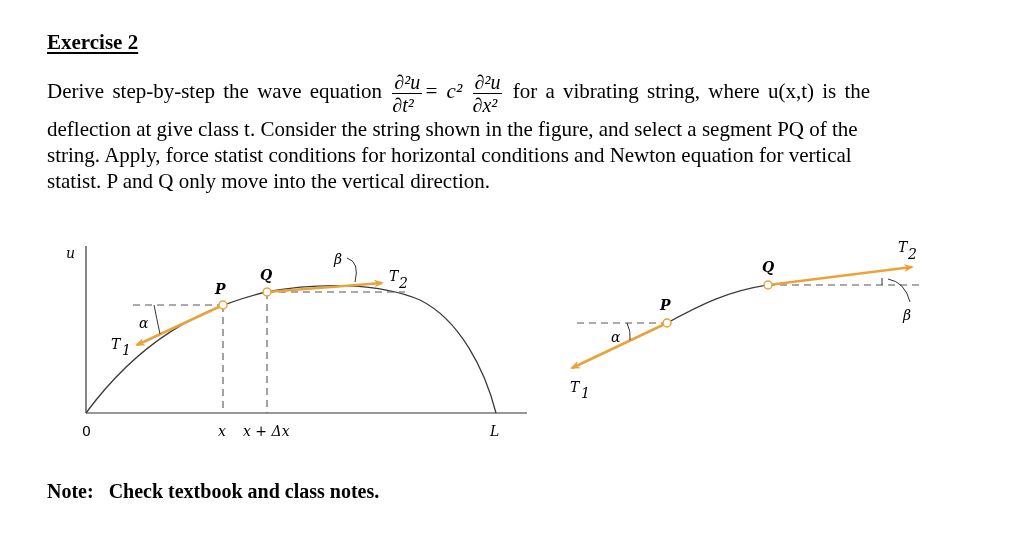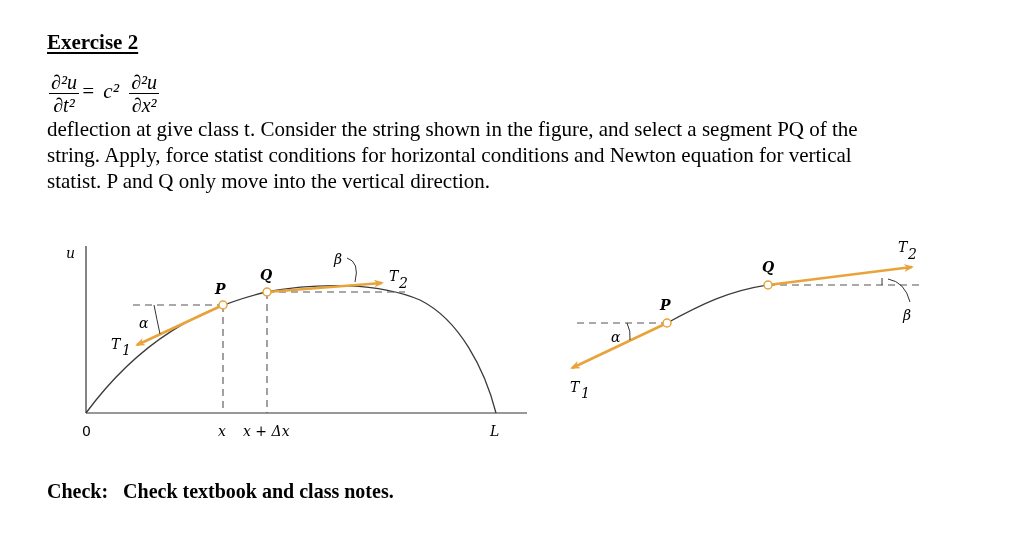--- a/index.html
+++ b/index.html
@@ -2,47 +2,49 @@
 <html><head>
 <meta charset="utf-8">
 <style>
   html, body { margin:0; padding:0; background:#ffffff; }
   body { width:1024px; height:546px; position:relative; overflow:hidden;
          font-family:"Liberation Serif", "DejaVu Serif", serif; color:#000; }
   .title { position:absolute; left:47px; top:30px; font-size:21px; font-weight:bold;
            text-decoration:underline; text-underline-offset:3px; }
   .line { position:absolute; left:47px; font-size:21px; white-space:nowrap; }
   .l1 { top:71px; word-spacing:3px; }
-  .frac { display:inline-block; vertical-align:middle; text-align:center; margin:0 2px; font-style:italic; }
+  .frac { display:inline-block; vertical-align:middle; text-align:left; margin:0 2px; font-style:italic; }
   .frac .num, .frac .den { display:block; line-height:22px; font-size:20px; }
   .frac .num { border-bottom:1.3px solid #000; padding:0 2px; }
   .eq { font-style:italic; }
   .l2 { top:117px; }
   .l3 { top:143px; }
   .l4 { top:169px; }
   .note { position:absolute; left:47px; top:480px; font-size:20px; font-weight:bold; }
   .note .lbl { margin-right:10px; }
   svg.fig { position:absolute; left:0; top:0; }
   .mi { font-family:"DejaVu Serif", serif; font-style:italic; font-size:14px; }
   .mr { font-family:"DejaVu Sans", sans-serif; font-size:14px; }
 </style>
 </head>
 <body>
 
 <div class="title">Exercise 2</div>
 
 <div class="line l1">
+  <span>Derive step-by-step the wave equation</span>
   <span class="frac">
     <span class="num">∂²u</span>
     <span class="den">∂t²</span>
   </span><span class="eq">= c²</span>
   <span class="frac">
     <span class="num">∂²u</span>
     <span class="den">∂x²</span>
   </span>
+  <span>for a vibrating string, where u(x,t) is the</span>
 </div>
 <div class="line l2">deflection at give class t.  Consider the string shown in the figure, and select a segment PQ of the</div>
 <div class="line l3">string.  Apply, force statist conditions  for horizontal conditions and Newton equation for vertical</div>
 <div class="line l4">statist. P and Q only move into the vertical direction.</div>
 
 <svg class="fig" width="1024" height="546" viewBox="0 0 1024 546">
   <defs>
     <marker id="arrowhead" markerWidth="10" markerHeight="8" refX="8" refY="4" orient="auto" markerUnits="userSpaceOnUse">
       <path d="M0,0 L10,4 L0,8 L3,4 Z" fill="#E8A33A"></path>
     </marker>
@@ -97,15 +99,15 @@
     <text x="611" y="342" class="mi">α</text>
     <text x="903" y="320" class="mi">β</text>
     <text x="570" y="392" class="mi">T</text>
     <text x="581" y="398" class="mi" font-size="10">1</text>
     <text x="898" y="252" class="mi">T</text>
     <text x="908" y="259" class="mi" font-size="10">2</text>
   </g>
 </svg>
 
 <div class="note">
-  <span class="lbl">Check:</span>
+  <span class="lbl">Note:</span>
   <span>Check textbook and class notes.</span>
 </div>
 
 </body></html>

